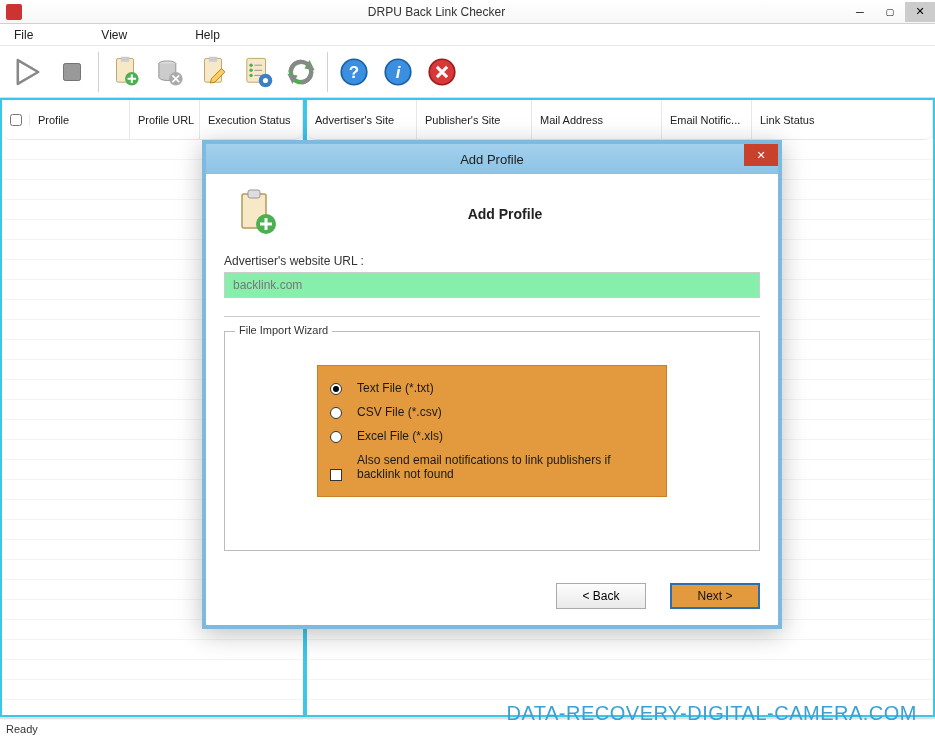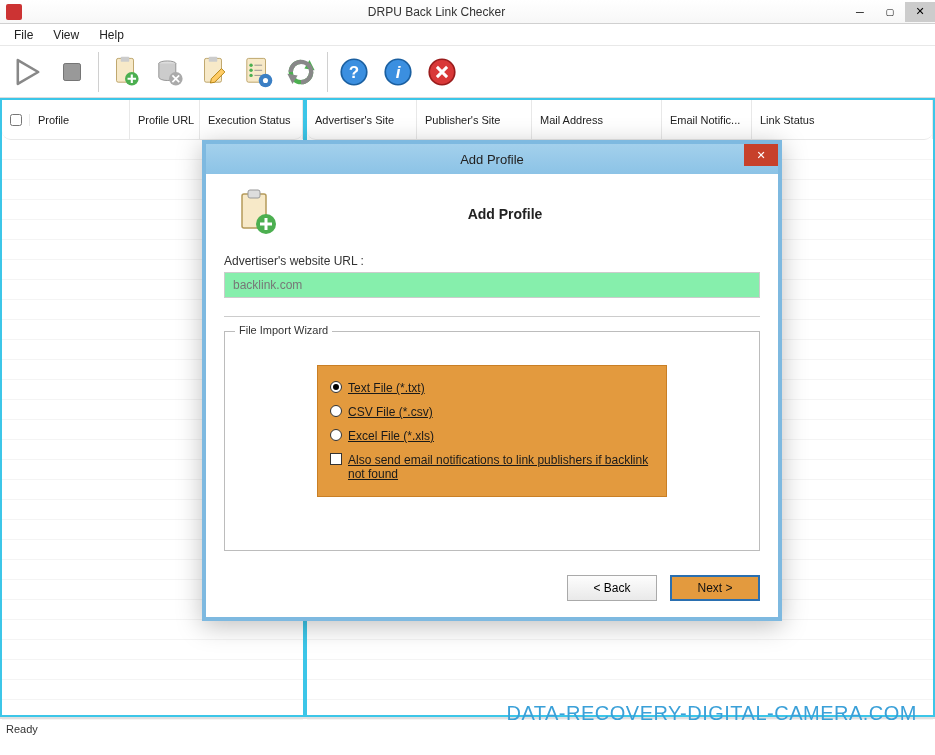--- a/index.html
+++ b/index.html
@@ -10,21 +10,21 @@
 .titlebar .icon { width:16px; height:16px; margin: 0 6px; background: #cc3333; border-radius: 2px; display:inline-block; }
 .titlebar .title { flex:1; text-align:center; font-size:12px; color:#333; }
 .titlebar .win-btns { display:flex; }
 .titlebar .win-btn { width:30px; height:20px; display:flex; align-items:center; justify-content:center; font-size:11px; }
 .titlebar .win-btn.min::before{content:"─";}
 .titlebar .win-btn.max::before{content:"▢"; font-size:9px;}
 .titlebar .win-btn.close { background:#ccc; }
 .titlebar .win-btn.close::before{content:"✕";}
 
 
-.menubar { height:22px; display:flex; align-items:center; font-size:12px; color:#222; padding-left:4px; border-bottom:1px solid #e8e8e8; }
+.menubar { height:22px; display:flex; align-items:center; font-size:12px; color:#222; padding-left:4px; border-bottom:1px solid #e8e8e8;gap:48px; }
 .menubar .menu { padding:3px 10px; }
 
 
 .toolbar { height:52px; display:flex; align-items:center; padding:4px 6px; border-bottom:1px solid #dcdcdc; gap:0; }
 .tbtn { width:44px; height:44px; display:flex; align-items:center; justify-content:center; }
 .tsep { width:1px; height:40px; background:#d0d0d0; margin:0 4px; }
 .toolbar svg { width:34px; height:34px; }
 
 
 .content { display:flex; height:620px; border-bottom:1px solid #e0e0e0; }
@@ -51,25 +51,25 @@
 .dlg-body { padding:14px 18px 16px; }
 .dlg-hdr { display:flex; align-items:center; gap:30px; margin-bottom:14px; padding-left:8px;}
 .dlg-hdr .big-title { font-weight:bold; font-size:14px; color:#222; flex:1; text-align:center; padding-right:60px;}
 .clipboard-icon svg { width:48px; height:48px; }
 .urllabel { font-size:12px; color:#333; margin-bottom:4px; }
 .urlbox { width:100%; height:24px; background:#86efac; border:1px solid #ccc; padding:12px 8px; font-size:12px; color:#777; }
 .hr { border:none; border-top:1px solid #ccc; margin:18px 0 14px; }
 .fieldset { border:1px solid #bcbcbc; padding:30px 20px 50px; position:relative; min-height:220px; display:flex; align-items:center; justify-content:center;}
 .fieldset .legend { position:absolute; top:-8px; left:10px; background:#fff; padding:0 4px; font-size:11px; color:#333; }
 .options-box { background:#e39a3e; border:1px solid #c97f25; width:350px; padding:10px 12px; }
-.opt { display:flex; align-items:flex-start; font-size:12px; color:#1a1a1a; padding:5px 0; gap:6px;text-decoration:underline; }
+.opt { display:flex; align-items:flex-end; font-size:12px; color:#1a1a1a; padding:5px 0; gap:15px; }
 .radio { width:12px; height:12px; border:1px solid #333; border-radius:50%; background:#fff; display:inline-flex; align-items:center; justify-content:center; flex-shrink:0;}
 .radio.checked::after { content:""; width:6px; height:6px; background:#000; border-radius:50%; }
 .chk { width:12px; height:12px; border:1px solid #333; background:#fff; flex-shrink:0;}
-.dlg-footer { display:flex; justify-content:flex-end; gap:13px; margin-top:24px; }
+.dlg-footer { display:flex; justify-content:flex-end; gap:24px; margin-top:32px; }
 .btn { width:90px; height:26px; font-size:12px; border:1px solid #aaa; background:linear-gradient(#fdfdfd,#e9e9e9); }
 .btn.primary { background:#e39a3e; border:2px solid #2a6fb0; color:#111; }
 </style>
 </head>
 <body>
 
 <div class="titlebar">
   <span class="icon"></span>
   <span class="title">DRPU Back Link Checker</span>
   <div class="win-btns">

